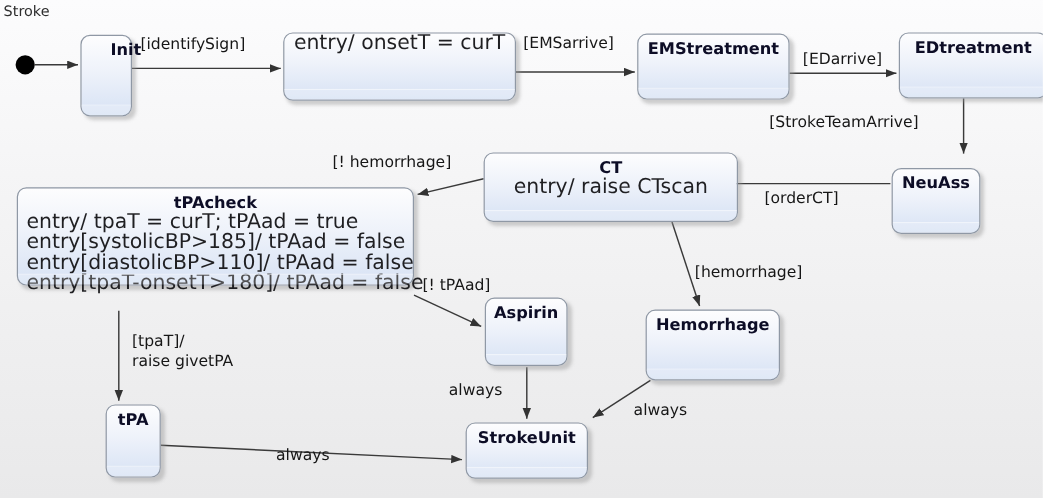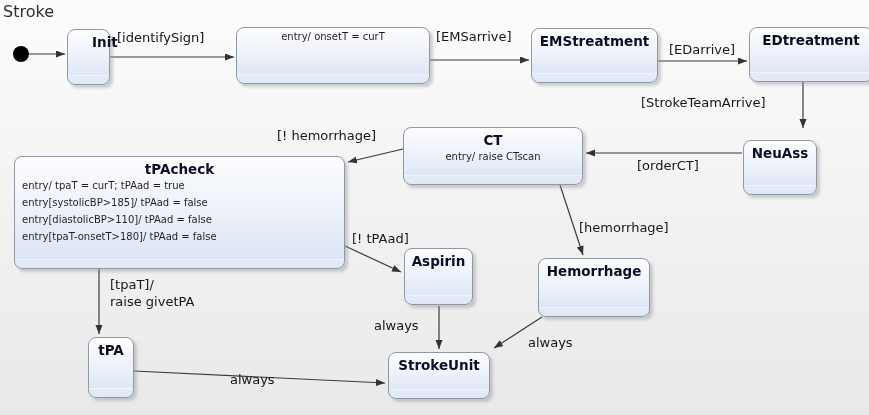--- a/index.html
+++ b/index.html
@@ -9,52 +9,52 @@
     --label-text:#161616;
     --arrow:#3a3a3a;
   }
   html,body{margin:0;padding:0;}
   body{font-family:"DejaVu Sans","Liberation Sans",sans-serif;}
   #canvas{
     position:relative;width:869px;height:415px;overflow:hidden;
     background:linear-gradient(180deg,#fcfcfd 0%,#f3f3f4 45%,#e9e9ea 100%);
   }
   #region-label{
-    position:absolute;left:3px;top:2px;font-size:16px;color:#2e2e2e;
+    position:absolute;left:3px;top:2px;font-size:12px;color:#2e2e2e;
   }
   #arrow-layer{position:absolute;left:0;top:0;width:869px;height:415px;}
   #arrow-layer path.tr{stroke:var(--arrow);stroke-width:1.2;fill:none;}
   .state{
     position:absolute;box-sizing:border-box;
     background:linear-gradient(180deg,#fdfdfe 0%,#eef2fa 45%,#d7e2f4 100%);
     border:1px solid var(--state-border);
     border-radius:8px;
     box-shadow:3px 3px 3px rgba(150,150,150,0.45);
   }
   .state::after{
     content:"";position:absolute;left:0;right:0;bottom:0;height:8px;
     border-top:1px solid #f0f4fb;background:rgba(255,255,255,0.22);
     border-radius:0 0 7px 7px;pointer-events:none;
   }
   .state-name{
     text-align:center;font-weight:bold;font-size:13.5px;color:var(--title-text);
     padding-top:4px;white-space:nowrap;
   }
   .state-entry{
-    text-align:center;font-size:10px;color:var(--entry-text);
+    text-align:center;font-size:17px;color:var(--entry-text);
     line-height:17px;white-space:nowrap;
   }
   .state-entry.left{text-align:left;padding-left:7px;}
-  #st-init{left:67px;top:29px;width:43px;height:56px;padding-left:24px;}
+  #st-init{left:67px;top:29px;width:43px;height:68px;padding-left:24px;}
   #st-sign{left:236px;top:27px;width:194px;height:57px;}
   #st-ems{left:531px;top:28px;width:127px;height:55px;}
   #st-ed{left:749px;top:27px;width:124px;height:55px;}
   #st-neuass{left:743px;top:140px;width:74px;height:55px;}
-  #st-ct{left:403px;top:127px;width:180px;height:58px;}
-  #st-tpacheck{left:14px;top:156px;width:331px;height:113px;}
+  #st-ct{left:403px;top:127px;width:212px;height:58px;}
+  #st-tpacheck{left:14px;top:156px;width:331px;height:82px;}
   #st-aspirin{left:404px;top:248px;width:69px;height:57px;}
   #st-hemorrhage{left:538px;top:258px;width:112px;height:59px;}
   #st-tpa{left:88px;top:337px;width:46px;height:61px;}
   #st-strokeunit{left:388px;top:352px;width:102px;height:47px;}
   .tlabel{
     position:absolute;font-size:13px;color:var(--label-text);
     white-space:nowrap;line-height:17px;
   }
   #lb-identify{left:117px;top:29px;}
   #lb-emsarrive{left:436px;top:28px;}

